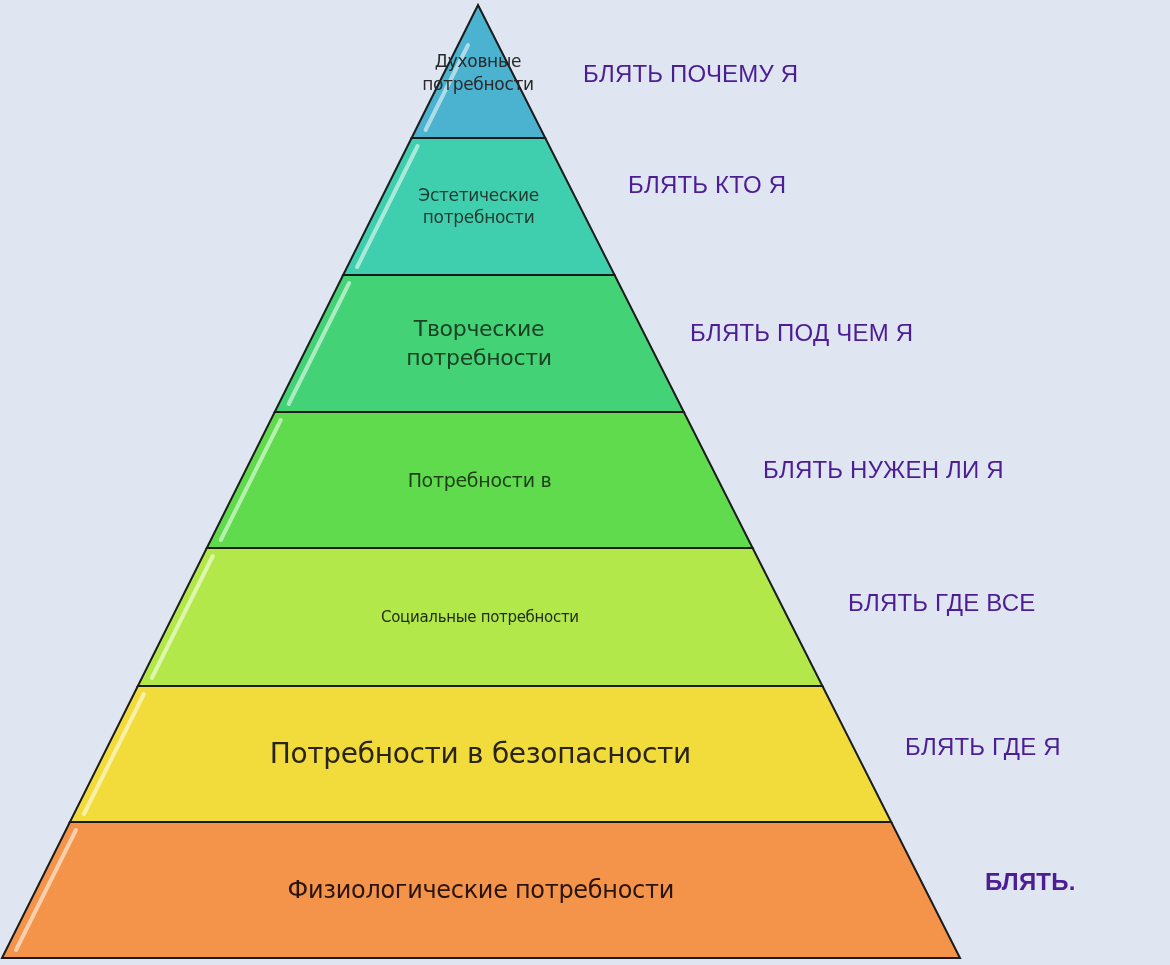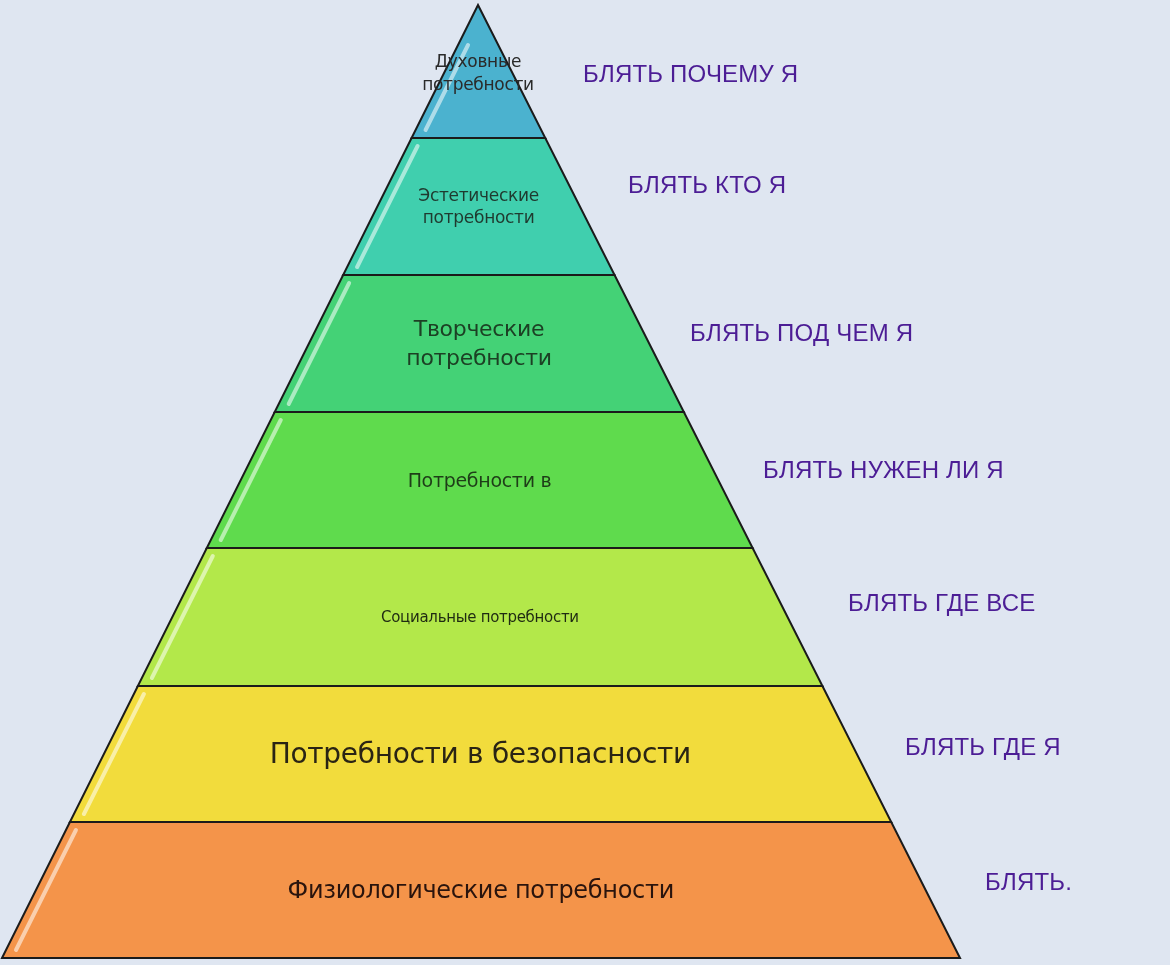--- a/index.html
+++ b/index.html
@@ -75,14 +75,14 @@
       <div>Социальные потребности</div>
     </div>
     <div class="caption" style="left: 848px; top: 603px;">БЛЯТЬ ГДЕ ВСЕ</div>
     <div class="tier-label" style="left: 480.358px; top: 754px; font-size: 28px; color: rgb(42, 36, 20);">
       <div>Потребности в безопасности</div>
     </div>
     <div class="caption" style="left: 905px; top: 747px;">БЛЯТЬ ГДЕ Я</div>
     <div class="tier-label" style="left: 480.786px; top: 890px; font-size: 24px; color: rgb(42, 20, 13);">
       <div>Физиологические потребности</div>
     </div>
-    <div class="caption" style="left: 985px; top: 882px;">БЛЯТЬ.</div>
+    <div class="caption" style="left: 985px; top: 882px; font-weight: bold;">БЛЯТЬ.</div>
   </div>
 
 </body></html>

